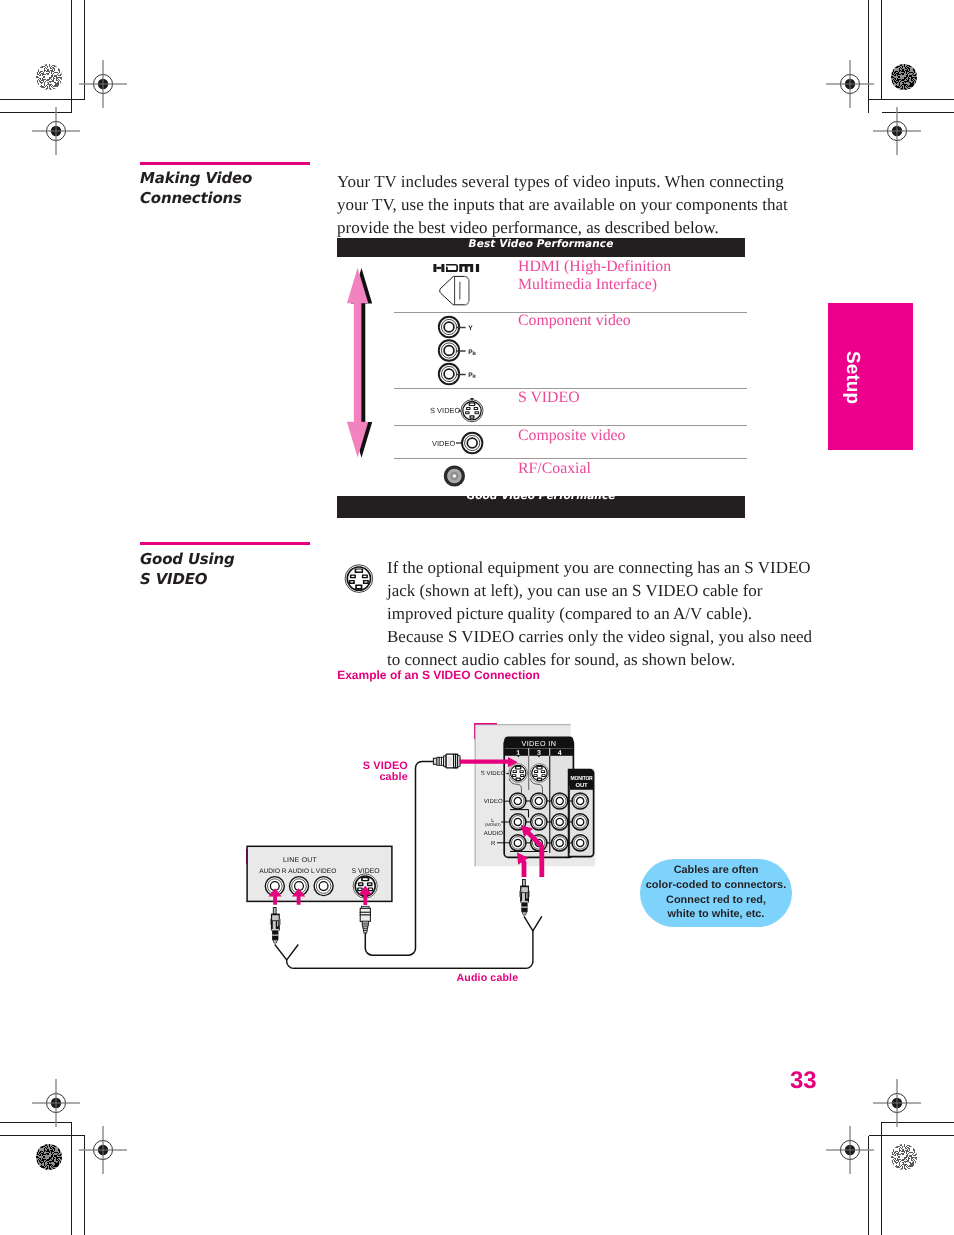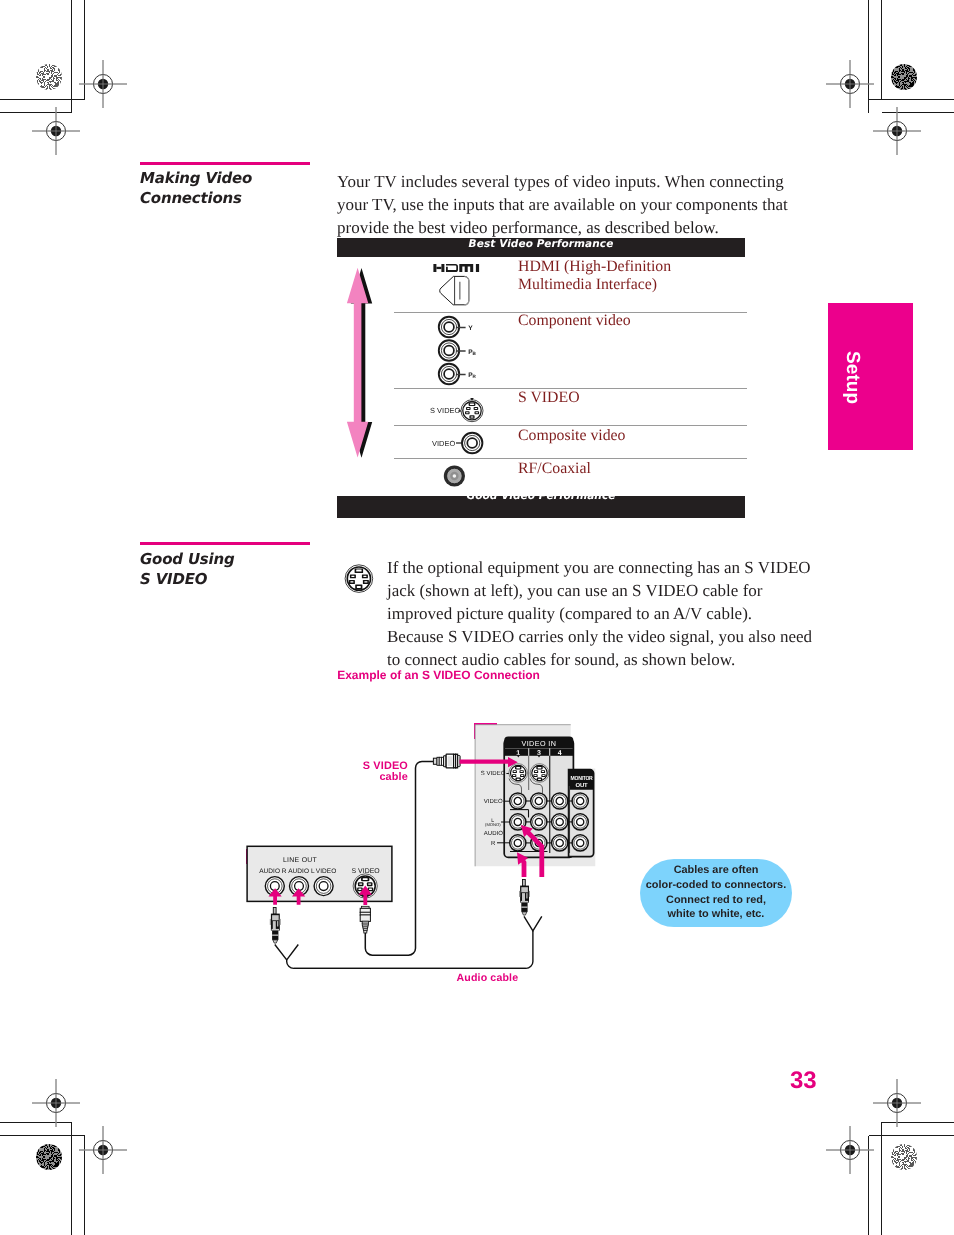--- a/index.html
+++ b/index.html
@@ -54,21 +54,21 @@
   .blackbar {
     position:absolute; background:#231f20; color:#fff;
     font-family:"DejaVu Sans", sans-serif; font-weight:bold; font-style:italic;
     font-size:10.5px; text-align:center;
     display:flex; align-items:center; justify-content:center;
     letter-spacing:0.1px;
   }
   .hrline { position:absolute; background:#9a9a9a; height:1px; }
   .rowlabel {
     position:absolute; font-family:"Liberation Serif", serif;
-    font-size:15.8px; color:#7f1d1d; line-height:17.9px;
+    font-size:15.8px; color:#ec4899; line-height:17.9px;
   }
 
   
   .tab { position:absolute; background:#ec008c; }
   .tab span {
     position:absolute; color:#fff; font-family:"Liberation Sans", sans-serif;
     font-weight:bold; font-size:19.0px; letter-spacing:0.1px;
     transform-origin: 0 0; white-space:nowrap;
   }
 

